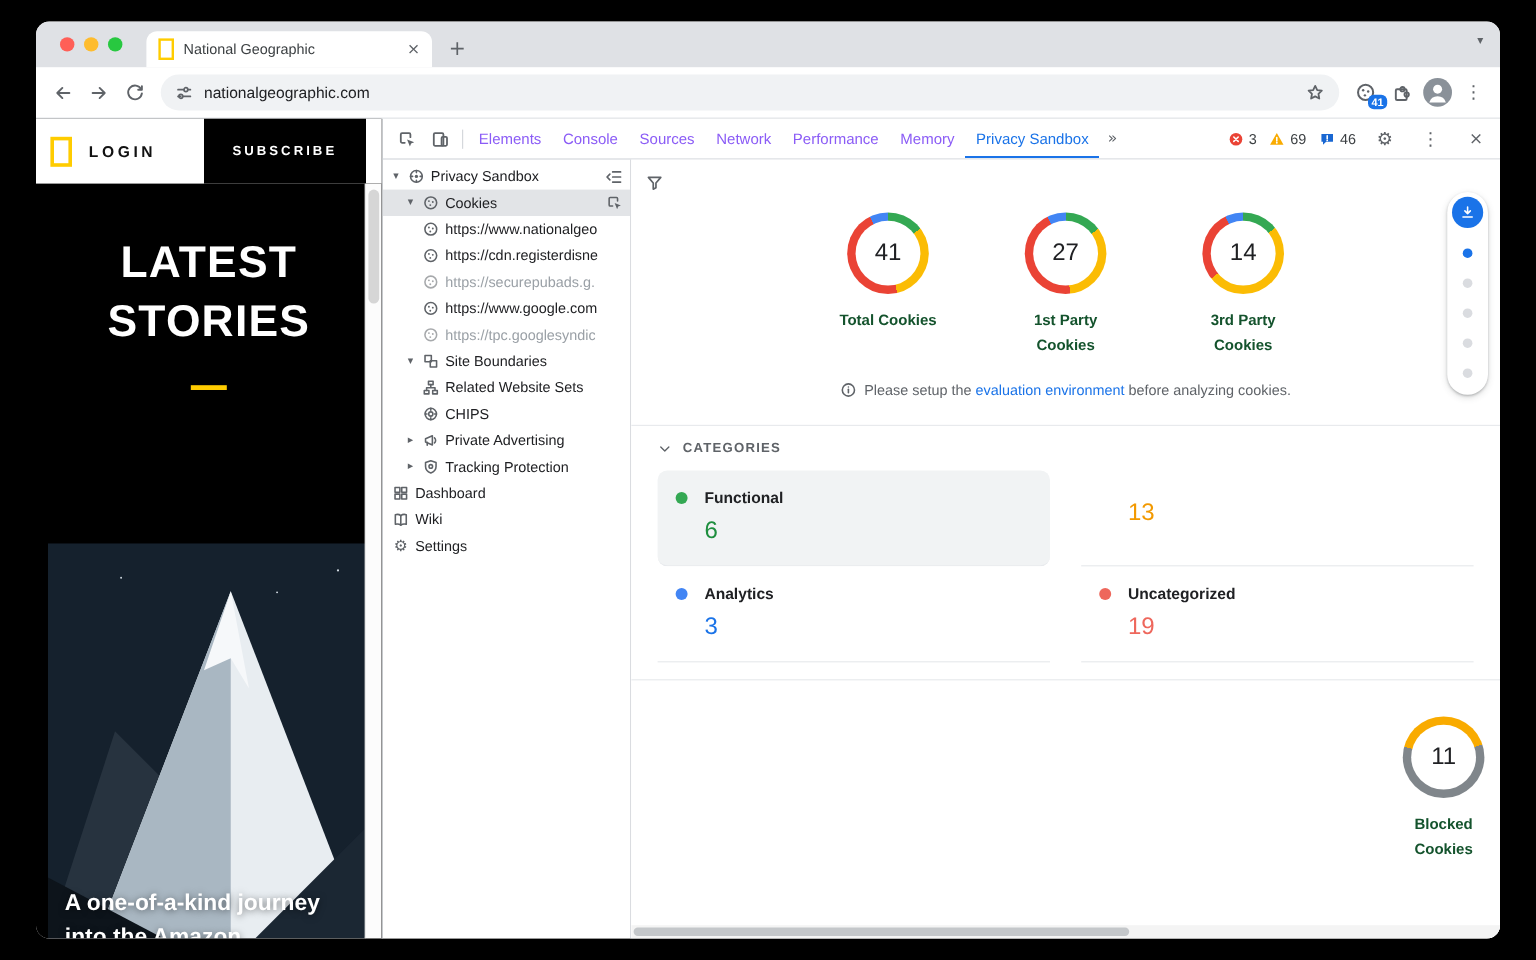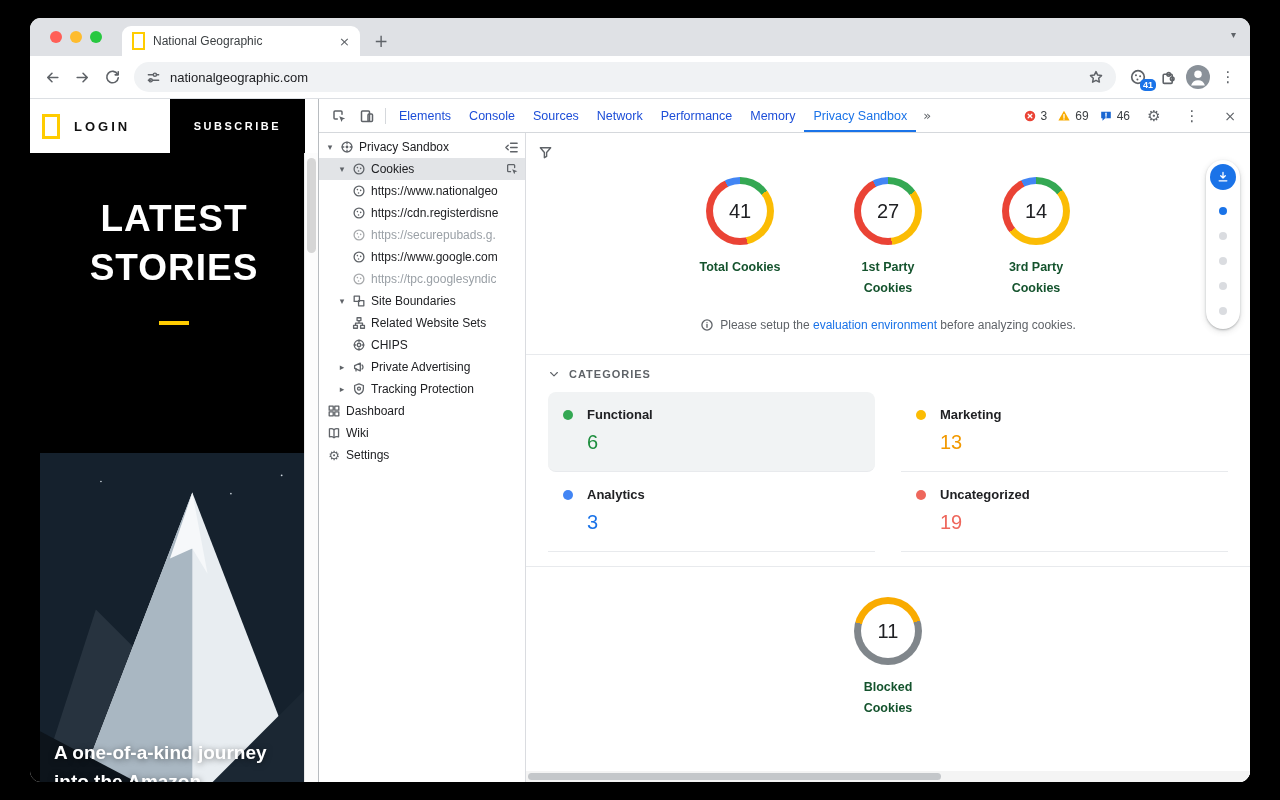--- a/index.html
+++ b/index.html
@@ -52,21 +52,21 @@
   .caption{position:absolute;left:14px;bottom:-14px;width:225px;text-align:left;font-size:19px;
     font-weight:700;line-height:1.5;text-shadow:0 1px 6px rgba(0,0,0,.5);}
   .page-scrollbar{position:absolute;right:0;top:0;bottom:0;width:13px;background:#fcfcfc;border-left:1px solid #e8e8e8;}
   .page-scrollbar i{position:absolute;left:2px;right:2px;top:5px;height:95px;background:#d6d6d6;border-radius:5px;}
   
   .devtools{flex:1;background:#fff;border-left:1px solid #b8bcc0;display:flex;flex-direction:column;min-width:0;}
   .dt-tabbar{height:33px;display:flex;align-items:center;border-bottom:1px solid #d5d8dc;padding:0 6px;
     color:#5f6368;flex-shrink:0;}
   .dt-iconbtn{width:28px;height:26px;display:flex;align-items:center;justify-content:center;flex-shrink:0;}
   .dt-sep{width:1px;height:16px;background:#d5d8dc;margin:0 4px;flex-shrink:0;}
-  .dt-tab{display:flex;align-items:center;height:32px;padding:0 9px;font-size:12.5px;color:#1d4ed8;white-space:nowrap;}
+  .dt-tab{display:flex;align-items:center;height:32px;padding:0 9px;font-size:12.5px;color:#8b5cf6;white-space:nowrap;}
   .dt-tab.selected{color:#1a73e8;box-shadow:inset 0 -2px 0 #1a73e8;}
   .more-tabs{padding:0 7px;font-size:13px;}
   .dt-counts{margin-left:auto;display:flex;align-items:center;gap:10px;font-size:12px;color:#3c4043;}
   .count{display:flex;align-items:center;gap:4px;}
   .dt-close{font-size:14px;}
   .dt-body{flex:1;display:flex;min-height:0;}
   
   .dt-sidebar{width:206px;border-right:1px solid #dadce0;padding-top:3px;font-size:12px;color:#202124;
     overflow:hidden;flex-shrink:0;}
   .trow{height:22px;display:flex;align-items:center;gap:5px;padding-left:6px;white-space:nowrap;overflow:hidden;}
@@ -95,21 +95,21 @@
   .cat-header{display:flex;align-items:center;gap:9px;padding:13px 22px 8px;color:#5f6368;}
   .cat-title{font-size:11px;font-weight:700;letter-spacing:1px;}
   .cat-grid{display:grid;grid-template-columns:1fr 1fr;column-gap:26px;padding:4px 22px 0;}
   .cat-cell{padding:15px 15px 17px;border-bottom:1px solid #e8eaed;}
   .cat-cell.selected{background:#f1f3f4;border-radius:8px;}
   .cat-head{display:flex;align-items:center;gap:14px;}
   .cat-dot{width:10px;height:10px;border-radius:50%;flex-shrink:0;}
   .cat-name{font-size:13px;font-weight:600;color:#202124;}
   .cat-num{margin:9px 0 0 24px;font-size:20px;}
   .blocked-section{margin-top:14px;border-top:1px solid #e8eaed;padding-top:30px;display:flex;
-    flex-direction:column;align-items:center;}
+    flex-direction:column;align-items:flex-end;}
   
   .rail{position:absolute;top:27px;right:10px;width:34px;background:#fff;border-radius:17px;
     box-shadow:0 1px 2px rgba(60,64,67,.3),0 2px 6px rgba(60,64,67,.18);display:flex;flex-direction:column;
     align-items:center;padding:4px 0 14px;gap:17px;}
   .rail-btn{width:26px;height:26px;border-radius:50%;background:#1a73e8;display:flex;align-items:center;
     justify-content:center;color:#fff;}
   .rail-dot{width:8px;height:8px;border-radius:50%;background:#dadce0;}
   .rail-dot.active{background:#1a73e8;}
   .hscroll{position:absolute;left:0;right:0;bottom:0;height:11px;background:#f4f4f4;}
   .hscroll-thumb{position:absolute;left:2px;top:2px;height:7px;width:57%;background:#c4c7ca;border-radius:4px;}
@@ -472,24 +472,20 @@
             </div>
             <div class="cat-grid">
               <div class="cat-cell selected">
                 <div class="cat-head">
                   <span class="cat-dot" style="background: rgb(52, 168, 83);"></span>
                   <span class="cat-name">Functional</span>
                 </div>
                 <div class="cat-num" style="color: rgb(30, 142, 62);">6</div>
               </div>
               <div class="cat-cell">
-                <div class="cat-head">
-                  <span class="cat-dot" style="background: rgb(251, 188, 4);"></span>
-                  <span class="cat-name">Marketing</span>
-                </div>
                 <div class="cat-num" style="color: rgb(242, 153, 0);">13</div>
               </div>
               <div class="cat-cell">
                 <div class="cat-head">
                   <span class="cat-dot" style="background: rgb(66, 133, 244);"></span>
                   <span class="cat-name">Analytics</span>
                 </div>
                 <div class="cat-num" style="color: rgb(26, 115, 232);">3</div>
               </div>
               <div class="cat-cell">

